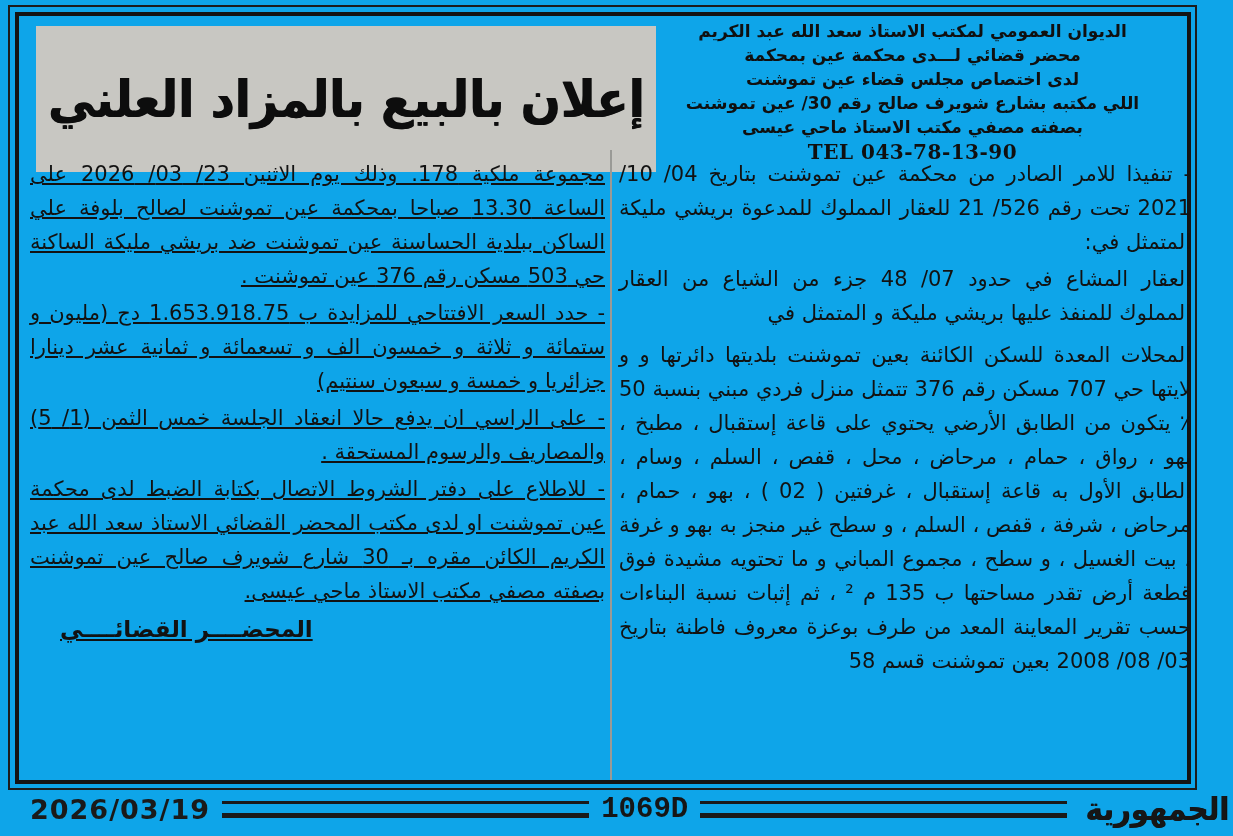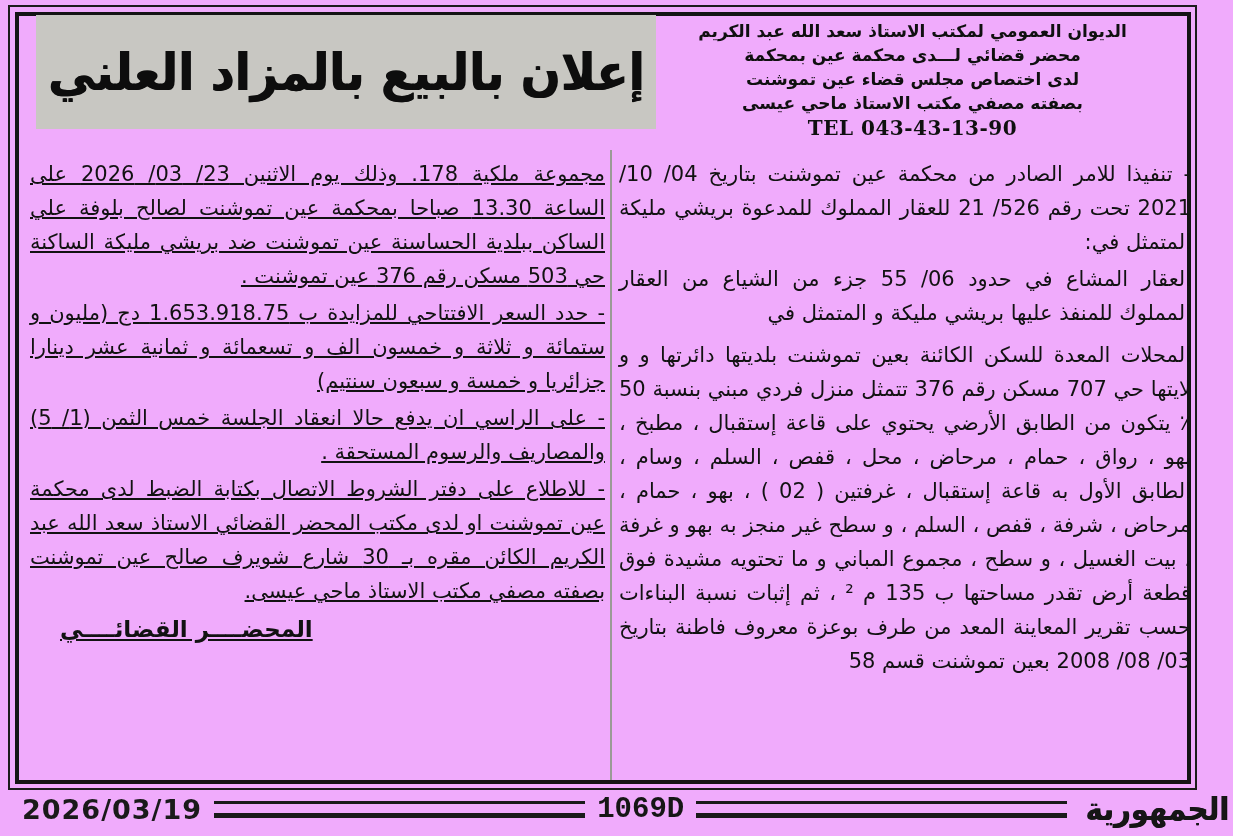--- a/index.html
+++ b/index.html
@@ -5,21 +5,21 @@
   html,body{margin:0;padding:0;}
   body{
     width:1233px;height:836px;
     background:#dddcd6;
     font-family:"DejaVu Sans", sans-serif;
     color:#161616;
     overflow:hidden;
   }
   .page{
     position:relative;width:1233px;height:836px;
-    background:#f0abfc;
+    background:#0ea5e9;
   }
   
   .frame-outer{
     position:absolute;left:8px;top:5px;right:36px;bottom:46px;
     border:2px solid #1c1c1c;
   }
   .frame-inner{
     position:absolute;left:15px;top:12px;right:42px;bottom:52px;
     border:4px solid #141414;
   }
@@ -30,21 +30,21 @@
     font-weight:bold;font-size:17px;line-height:24px;
     color:#101010;
   }
   .notice-header .hline{white-space:nowrap;}
   .notice-header .tel{
     direction:ltr;font-family:"DejaVu Serif", serif;
     font-size:20px;letter-spacing:.5px;margin-top:1px;
   }
   
   .title-box{
-    position:absolute;left:36px;top:15px;width:620px;height:114px;
+    position:absolute;left:36px;top:26px;width:620px;height:146px;
     background:#c8c7c2;
     display:flex;align-items:center;justify-content:center;
   }
   .ad-title{
     direction:rtl;font-weight:bold;font-size:47px;
     color:#0d0d0d;
     text-shadow:1px 0 0 #0d0d0d;
     transform:scaleY(1.08);
     white-space:nowrap;
   }
@@ -70,21 +70,21 @@
     white-space:nowrap;
   }
   
   .footer{
     position:absolute;left:12px;right:0;bottom:8px;height:38px;
     display:flex;align-items:center;
   }
   .footer .date{
     font-weight:bold;font-size:27px;letter-spacing:1px;
     color:#1a1a1a;white-space:nowrap;
-    margin-left:10px;
+    margin-left:18px;
   }
   .footer .rule{
     flex:1;height:9px;margin:0 12px;
     border-top:3px solid #1a1a1a;
     border-bottom:5px solid #1a1a1a;
   }
   .footer .ref{
     font-family:Liberation Mono, monospace;
     font-weight:bold;font-size:29px;white-space:nowrap;
   }
@@ -100,33 +100,34 @@
 
 <div class="page">
 
   <div class="frame-outer"></div>
   <div class="frame-inner"></div>
 
   <div class="notice-header">
     <div class="hline">الديوان العمومي لمكتب الاستاذ سعد الله عبد الكريم</div>
     <div class="hline">محضر قضائي لـــدى محكمة عين بمحكمة</div>
     <div class="hline">لدى اختصاص مجلس قضاء عين تموشنت</div>
+    <div class="hline">اللي مكتبه بشارع شويرف صالح رقم 30/ عين تموشنت</div>
     <div class="hline">بصفته مصفي مكتب الاستاذ ماحي عيسى</div>
-    <div class="tel">TEL 043-43-13-90</div>
+    <div class="tel">TEL 043-78-13-90</div>
   </div>
 
   <div class="title-box">
     <div class="ad-title">إعلان بالبيع بالمزاد العلني</div>
   </div>
 
   <div class="col-divider"></div>
 
   <div class="col col-right">
     <p>- تنفيذا للامر الصادر من محكمة عين تموشنت بتاريخ 04/ 10/ 2021 تحت رقم 526/ 21 للعقار المملوك للمدعوة بريشي مليكة المتمثل في:</p>
-    <p>العقار المشاع في حدود 06/ 55 جزء من الشياع من العقار المملوك للمنفذ عليها بريشي مليكة و المتمثل في</p>
+    <p>العقار المشاع في حدود 07/ 48 جزء من الشياع من العقار المملوك للمنفذ عليها بريشي مليكة و المتمثل في</p>
     <p class="gap">المحلات المعدة للسكن الكائنة بعين تموشنت بلديتها دائرتها و و لايتها حي 707 مسكن رقم 376 تتمثل منزل فردي مبني بنسبة 50 ٪ يتكون من الطابق الأرضي يحتوي على قاعة إستقبال ، مطبخ ، بهو ، رواق ، حمام ، مرحاض ، محل ، قفص ، السلم ، وسام ، الطابق الأول به قاعة إستقبال ، غرفتين ( 02 ) ، بهو ، حمام ، مرحاض ، شرفة ، قفص ، السلم ، و سطح غير منجز به بهو و غرفة ، بيت الغسيل ، و سطح ، مجموع المباني و ما تحتويه مشيدة فوق قطعة أرض تقدر مساحتها ب 135 م ² ، ثم إثبات نسبة البناءات حسب تقرير المعاينة المعد من طرف بوعزة معروف فاطنة بتاريخ 03/ 08/ 2008 بعين تموشنت قسم 58</p>
   </div>
 
   <div class="col col-left">
     <p>مجموعة ملكية 178. وذلك يوم الاثنين 23/ 03/ 2026 على الساعة 13.30 صباحا  بمحكمة عين تموشنت لصالح بلوفة علي الساكن ببلدية الحساسنة عين تموشنت ضد بريشي مليكة الساكنة حي 503 مسكن رقم 376 عين تموشنت .</p>
     <p>- حدد السعر الافتتاحي للمزايدة ب 1.653.918.75 دج (مليون و ستمائة و ثلاثة و خمسون الف و تسعمائة و ثمانية عشر دينارا جزائريا و خمسة و سبعون سنتيم)</p>
     <p>- على الراسي ان يدفع حالا انعقاد الجلسة خمس الثمن (1/ 5) والمصاريف والرسوم المستحقة .</p>
     <p>- للاطلاع على دفتر الشروط الاتصال بكتابة الضبط لدى محكمة عين تموشنت  او لدى مكتب المحضر القضائي الاستاذ سعد الله عبد الكريم الكائن مقره بـ 30 شارع شويرف صالح عين تموشنت بصفته مصفي مكتب الاستاذ ماحي عيسى.</p>
     <div class="signature">المحضــــر القضائــــي</div>
   </div>

